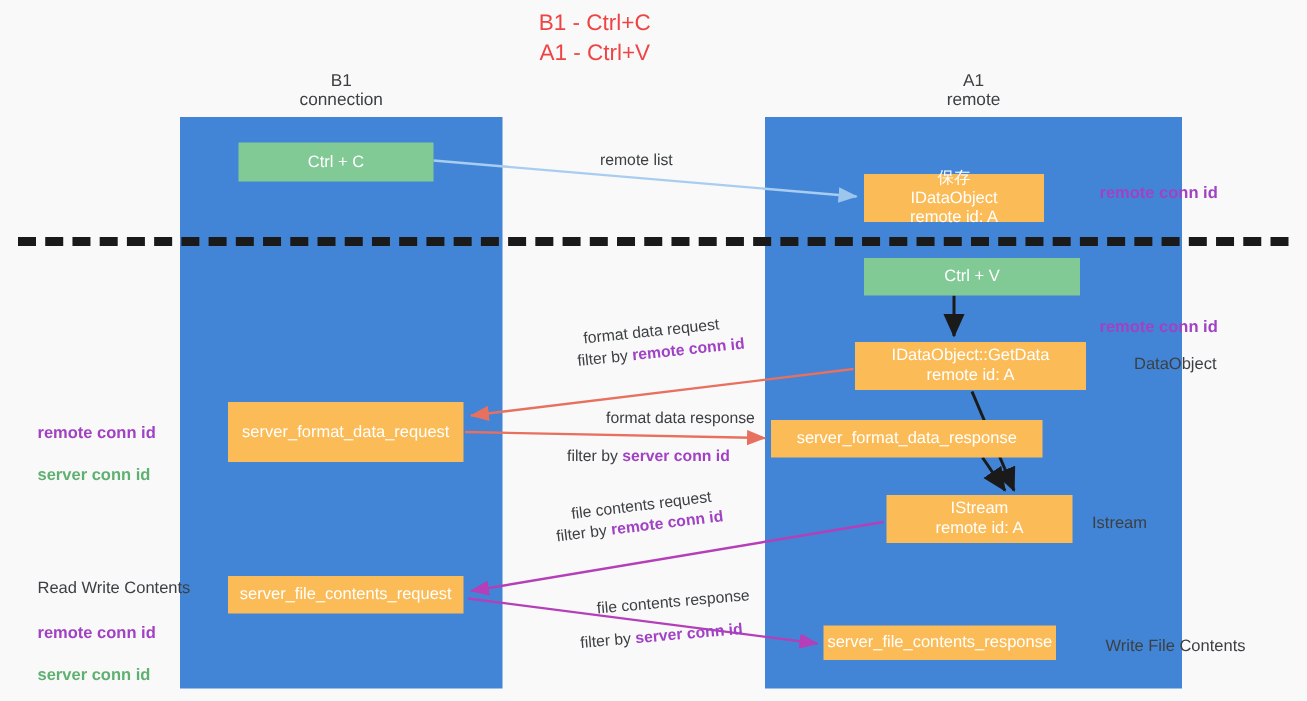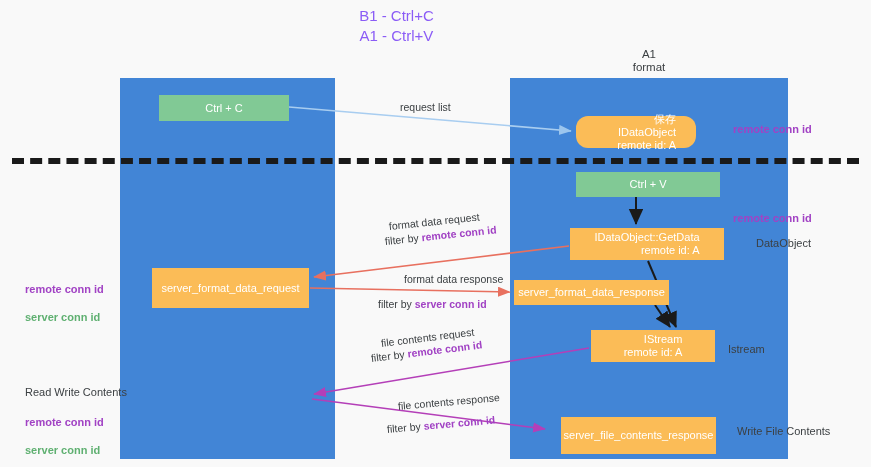--- a/index.html
+++ b/index.html
@@ -14,49 +14,49 @@
   #stage{position:absolute;left:0;top:0;width:871px;height:467px;}
 
   
   .lane{position:absolute;background:#4285d6;}
   #lane-b1{left:120px;top:78px;width:215px;height:381px;}
   #lane-a1{left:510px;top:78px;width:278px;height:381px;}
 
   
   #title{
     position:absolute;left:0;top:6px;width:793px;
-    text-align:center;font-size:15px;line-height:20px;color:#8b5cf6;
+    text-align:center;font-size:15px;line-height:20px;color:#ef4444;
     white-space:pre-line;
   }
   .lane-head{
     position:absolute;text-align:center;font-size:11.5px;line-height:13px;
     color:#3c4043;white-space:pre-line;
   }
   #head-b1{left:120px;top:48px;width:215px;}
   #head-a1{left:510px;top:48px;width:278px;}
 
   
   .box{
     position:absolute;box-sizing:border-box;
     display:flex;align-items:center;justify-content:center;
-    text-align:right;color:#ffffff;font-size:11px;line-height:13px;
+    text-align:center;color:#ffffff;font-size:11px;line-height:13px;
     white-space:pre-line;padding:2px 20px;
   }
   .green{background:#81c995;}
   .orange{background:#fbbc57;}
 
   #box-ctrlc{left:159px;top:95px;width:130px;height:26px;}
-  #box-idataobject{left:576px;top:116px;width:120px;height:32px;border-radius:12px;}
+  #box-idataobject{left:576px;top:116px;width:120px;height:32px;}
   #box-ctrlv{left:576px;top:172px;width:144px;height:25px;}
   #box-getdata{left:570px;top:228px;width:154px;height:32px;}
   #box-sfdreq{left:152px;top:268px;width:157px;height:40px;}
-  #box-sfdres{left:514px;top:280px;width:155px;height:25px;}
+  #box-sfdres{left:514px;top:280px;width:181px;height:25px;}
   #box-istream{left:591px;top:330px;width:124px;height:32px;}
   #box-sfcreq{left:152px;top:384px;width:157px;height:25px;}
-  #box-sfcres{left:561px;top:417px;width:155px;height:37px;}
+  #box-sfcres{left:549px;top:417px;width:155px;height:23px;}
 
   
   .side-label{
     position:absolute;font-size:11px;line-height:14px;color:#3c4043;
     white-space:pre-line;
   }
   .conn-label{
     position:absolute;font-size:11px;line-height:14px;font-weight:bold;
     white-space:pre-line;
   }
@@ -106,22 +106,24 @@
 <body>
 
 <div id="stage">
 
   <div class="lane" id="lane-b1"></div>
   <div class="lane" id="lane-a1"></div>
 
   <div id="title">B1 - Ctrl+C
 A1 - Ctrl+V</div>
 
+  <div class="lane-head" id="head-b1">B1
+connection</div>
   <div class="lane-head" id="head-a1">A1
-format</div>
+remote</div>
 
   <svg id="wires" viewBox="0 0 871 467">
     <defs>
       <marker id="ah-blue" markerWidth="9" markerHeight="9" refX="7.5" refY="3.2" orient="auto">
         <path d="M0,0 L8,3.2 L0,6.4 z" fill="#9cc6ee"></path>
       </marker>
       <marker id="ah-red" markerWidth="9" markerHeight="9" refX="7.5" refY="3.2" orient="auto">
         <path d="M0,0 L8,3.2 L0,6.4 z" fill="#e8705f"></path>
       </marker>
       <marker id="ah-magenta" markerWidth="9" markerHeight="9" refX="7.5" refY="3.2" orient="auto">
@@ -154,41 +156,42 @@
   <div class="box green" id="box-ctrlc">Ctrl + C</div>
   <div class="box orange" id="box-idataobject">保存IDataObject
 remote id: A</div>
   <div class="box green" id="box-ctrlv">Ctrl + V</div>
   <div class="box orange" id="box-getdata">IDataObject::GetData
 remote id: A</div>
   <div class="box orange" id="box-sfdreq">server_format_data_request</div>
   <div class="box orange" id="box-sfdres">server_format_data_response</div>
   <div class="box orange" id="box-istream">IStream
 remote id: A</div>
+  <div class="box orange" id="box-sfcreq">server_file_contents_request</div>
   <div class="box orange" id="box-sfcres">server_file_contents_response</div>
 
   <div class="conn-label purple" id="lbl-remote1">remote conn id</div>
   <div class="conn-label purple" id="lbl-remote2">remote conn id</div>
 
   <div class="side-label" id="lbl-dataobject">DataObject</div>
   <div class="side-label" id="lbl-istream">Istream</div>
   <div class="side-label" id="lbl-write">Write File Contents</div>
   <div class="side-label" id="lbl-read">Read Write Contents</div>
 
   <div class="conn-label" id="lbl-left-conn1">
     <span class="purple">remote conn id</span><br>
     <span class="green-txt">server conn id</span>
   </div>
 
   <div class="conn-label" id="lbl-left-conn2">
     <span class="purple">remote conn id</span><br>
     <span class="green-txt">server conn id</span>
   </div>
 
-  <div class="arrow-label" id="al-formatlist">request list</div>
+  <div class="arrow-label" id="al-formatlist">remote list</div>
 
   <div class="arrow-label" id="al-fdreq">format data request</div>
   <div class="arrow-label" id="al-fdreq2">
     <span>filter by </span><b class="purple">remote conn id</b>
   </div>
 
   <div class="arrow-label" id="al-fdres">format data response</div>
   <div class="arrow-label" id="al-fdres2">
     <span>filter by </span><b class="purple">server conn id</b>
   </div>

